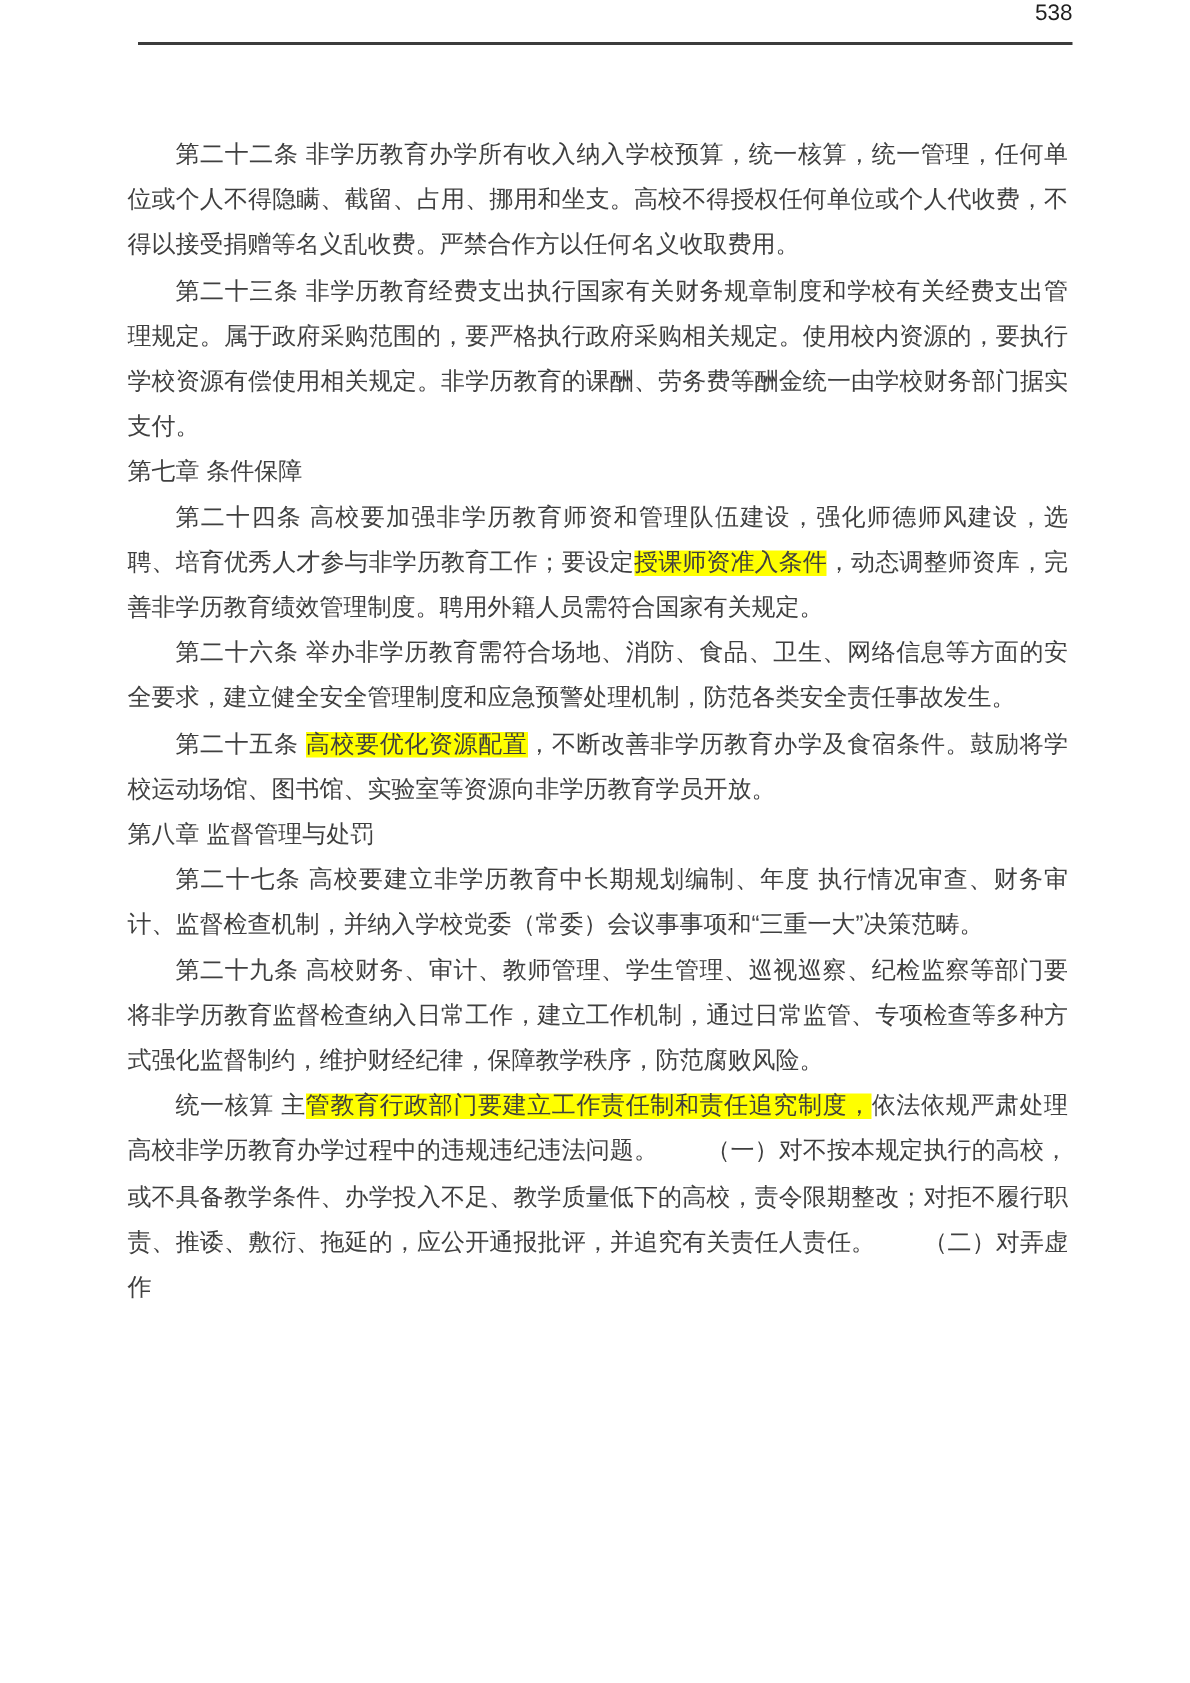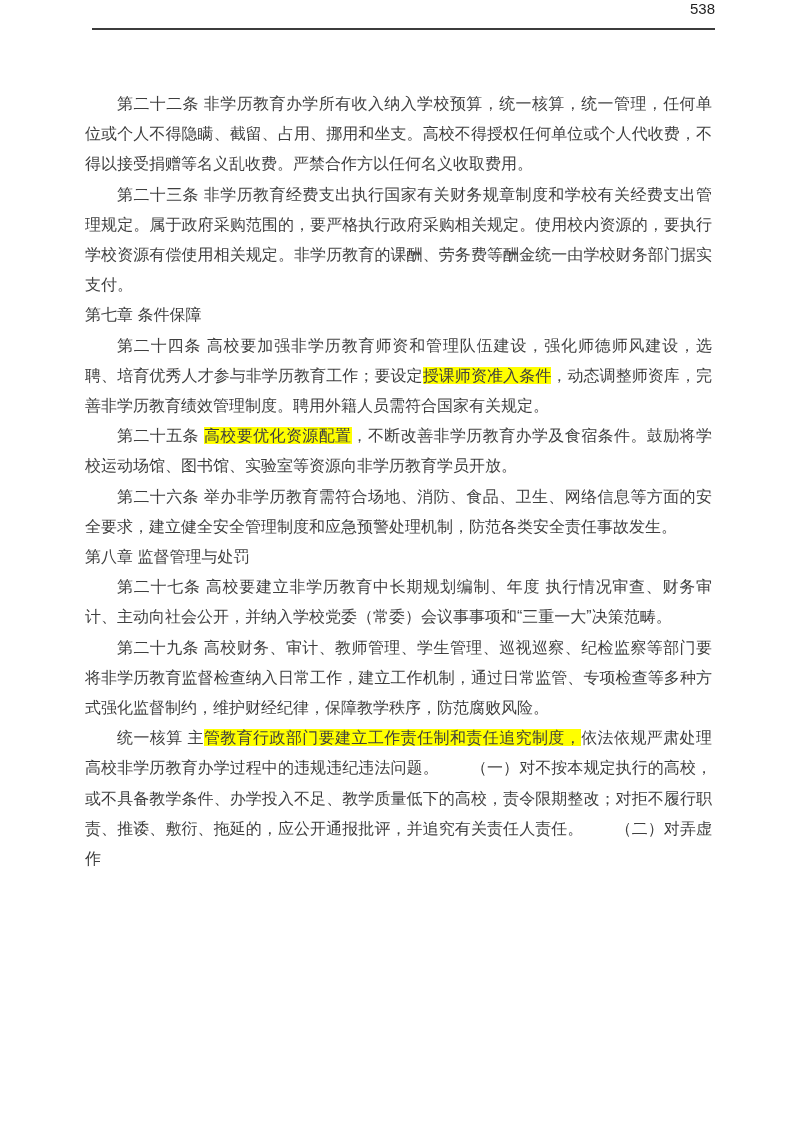--- a/index.html
+++ b/index.html
@@ -59,20 +59,20 @@
 <body>
 
 <div class="page">
   <div class="page-number">538</div>
   <div class="header-rule"></div>
   <div class="content">
       <p class="para"><span>第二十二条 非学历教育办学所有收入纳入学校预算，统一核算，统一管理，任何单位或个人不得隐瞒、截留、占用、挪用和坐支。高校不得授权任何单位或个人代收费，不得以接受捐赠等名义乱收费。严禁合作方以任何名义收取费用。</span></p>
       <p class="para"><span>第二十三条 非学历教育经费支出执行国家有关财务规章制度和学校有关经费支出管理规定。属于政府采购范围的，要严格执行政府采购相关规定。使用校内资源的，要执行学校资源有偿使用相关规定。非学历教育的课酬、劳务费等酬金统一由学校财务部门据实支付。</span></p>
       <p class="heading">第七章 条件保障</p>
       <p class="para"><span>第二十四条 高校要加强非学历教育师资和管理队伍建设，强化师德师风建设，选聘、培育优秀人才参与非学历教育工作；要设定</span><span class="hl">授课师资准入条件</span><span>，动态调整师资库，完善非学历教育绩效管理制度。聘用外籍人员需符合国家有关规定。</span></p>
+      <p class="para"><span>第二十六条 举办非学历教育需符合场地、消防、食品、卫生、网络信息等方面的安全要求，建立健全安全管理制度和应急预警处理机制，防范各类安全责任事故发生。</span></p>
       <p class="para"><span>第二十五条 </span><span class="hl">高校要优化资源配置</span><span>，不断改善非学历教育办学及食宿条件。鼓励将学校运动场馆、图书馆、实验室等资源向非学历教育学员开放。</span></p>
-      <p class="para"><span>第二十六条 举办非学历教育需符合场地、消防、食品、卫生、网络信息等方面的安全要求，建立健全安全管理制度和应急预警处理机制，防范各类安全责任事故发生。</span></p>
       <p class="heading">第八章 监督管理与处罚</p>
-      <p class="para"><span>第二十七条 高校要建立非学历教育中长期规划编制、年度 执行情况审查、财务审计、主动向社会公开，并纳入学校党委（常委）会议事事项和“三重一大”决策范畴。</span></p>
+      <p class="para"><span>第二十七条 高校要建立非学历教育中长期规划编制、年度 执行情况审查、财务审计、监督检查机制，并纳入学校党委（常委）会议事事项和“三重一大”决策范畴。</span></p>
       <p class="para"><span>第二十九条 高校财务、审计、教师管理、学生管理、巡视巡察、纪检监察等部门要将非学历教育监督检查纳入日常工作，建立工作机制，通过日常监管、专项检查等多种方式强化监督制约，维护财经纪律，保障教学秩序，防范腐败风险。</span></p>
       <p class="para"><span>统一核算 主</span><span class="hl">管教育行政部门要建立工作责任制和责任追究制度，</span><span>依法依规严肃处理高校非学历教育办学过程中的违规违纪违法问题。　　（一）对不按本规定执行的高校，或不具备教学条件、办学投入不足、教学质量低下的高校，责令限期整改；对拒不履行职责、推诿、敷衍、拖延的，应公开通报批评，并追究有关责任人责任。　　（二）对弄虚作</span></p>
     </div>
 </div>
 
 </body></html>

